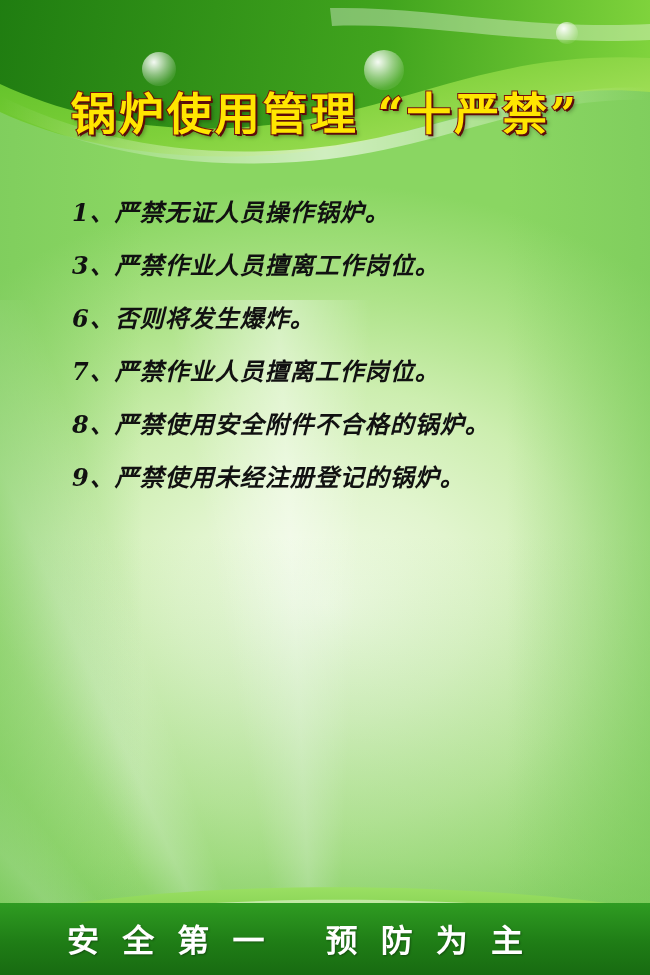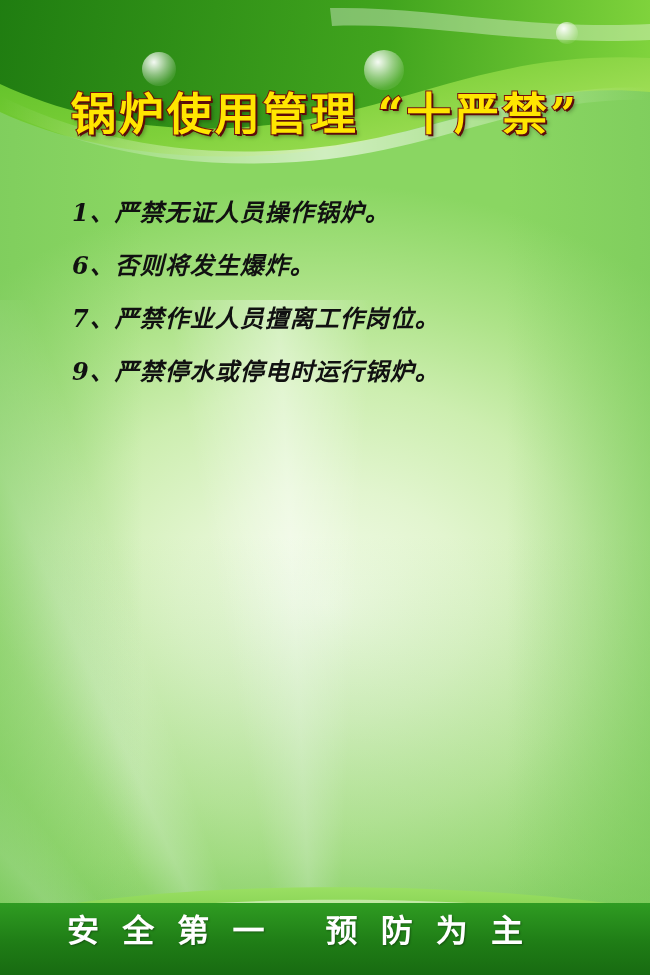--- a/index.html
+++ b/index.html
@@ -135,21 +135,21 @@
   
   .footer-bar {
     position: absolute;
     left: 0; bottom: 0;
     width: 650px; height: 72px;
     background: linear-gradient(180deg, #2f9c22 0%, #1f7d16 55%, #186b11 100%);
     z-index: 6;
   }
   .footer-text {
     position: absolute;
-    left: 0; bottom: 24px;
+    left: 0; bottom: 14px;
     width: 596px;
     text-align: center;
     font-family: "DejaVu Serif", "Liberation Serif", serif;
     font-weight: bold;
     font-size: 32px;
     letter-spacing: 6px;
     color: #ffffff;
     z-index: 7;
     text-shadow: 1px 1px 2px rgba(0,0,0,.35);
   }
@@ -204,34 +204,40 @@
     <div class="title">锅炉使用管理 “十严禁”</div>
   </div>
 
   <div class="content">
 
     <div class="rule">
       <span>1、</span><span>严禁无证人员操作锅炉。</span>
     </div>
 
 
+    <div class="rule">
+      <span>3、</span><span>严禁作业人员擅离工作岗位。</span>
+    </div>
 
 
 
     <div class="rule">
       <span>6、</span><span>否则将发生爆炸。</span>
     </div>
 
     <div class="rule">
       <span>7、</span><span>严禁作业人员擅离工作岗位。</span>
     </div>
 
-
-    <div class="rule">
-      <span>9、</span><span>严禁停水或停电时运行锅炉。</span>
+    <div class="rule">
+      <span>8、</span><span>严禁使用安全附件不合格的锅炉。</span>
+    </div>
+
+    <div class="rule">
+      <span>9、</span><span>严禁使用未经注册登记的锅炉。</span>
     </div>
 
 
   </div>
 
   <svg class="bg-footer" viewBox="0 0 650 110" preserveAspectRatio="none">
     <defs>
       <linearGradient id="gF" x1="0" y1="0" x2="0" y2="1">
         <stop offset="0%" stop-color="#9adf63"></stop>
         <stop offset="100%" stop-color="#55b52c"></stop>

